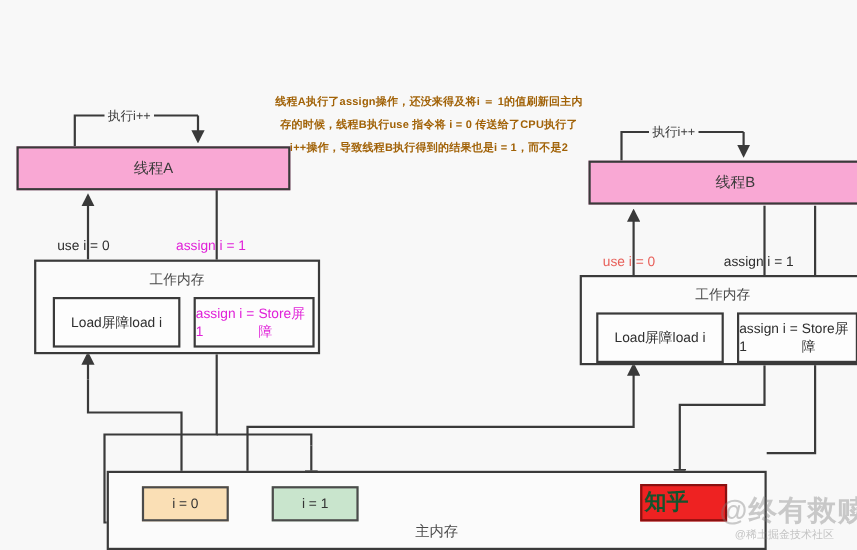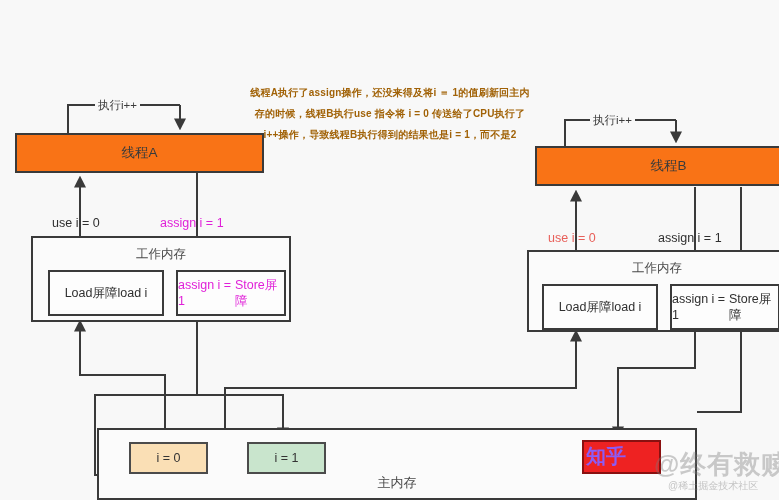--- a/index.html
+++ b/index.html
@@ -35,21 +35,21 @@
     color: #a16207;
     font-weight: bold;
     font-size: 10px;
     line-height: 21px;
     letter-spacing: 0.2px;
     margin-top: 44px;
   }
   
   .box {
     border: 2px solid #3a3a3a;
-    background: #f97316;
+    background: #f9a8d4;
     display: flex;
     align-items: center;
     justify-content: center;
     color: #3b3b3b;
     font-size: 13px;
   }
   .thread-box {
     height: 40px;
   }
   .thread-label {
@@ -136,21 +136,21 @@
   .wm-sub {
     position: absolute;
     font-size: 10px;
     color: rgba(130,130,130,0.45);
     white-space: nowrap;
   }
   .wm-zhihu {
     position: absolute;
     font-size: 20px;
     font-weight: bold;
-    color: #8b5cf6;
+    color: #14532d;
     white-space: nowrap;
   }
 </style>
 </head>
 <body>
 
 <div id="root">
 
   <svg id="diagram-svg" viewBox="0 0 779 500" xmlns="http://www.w3.org/2000/svg">
     <defs>

